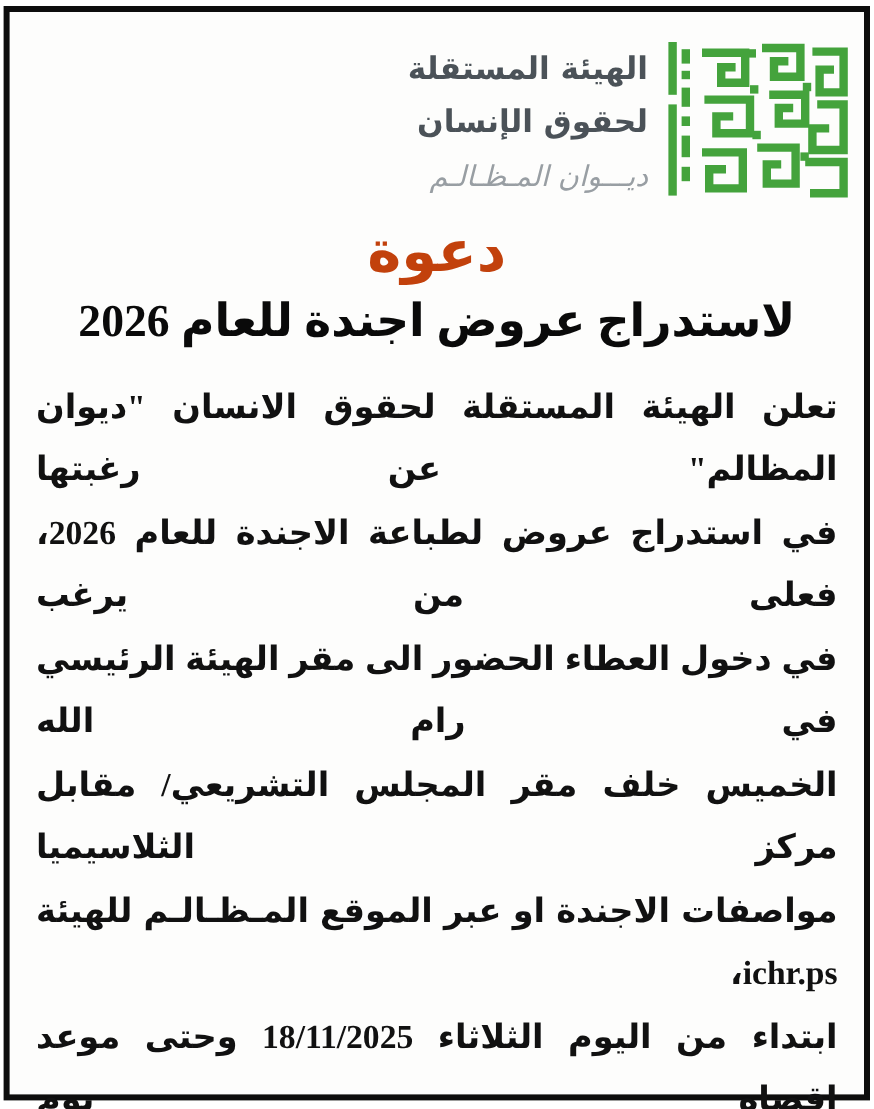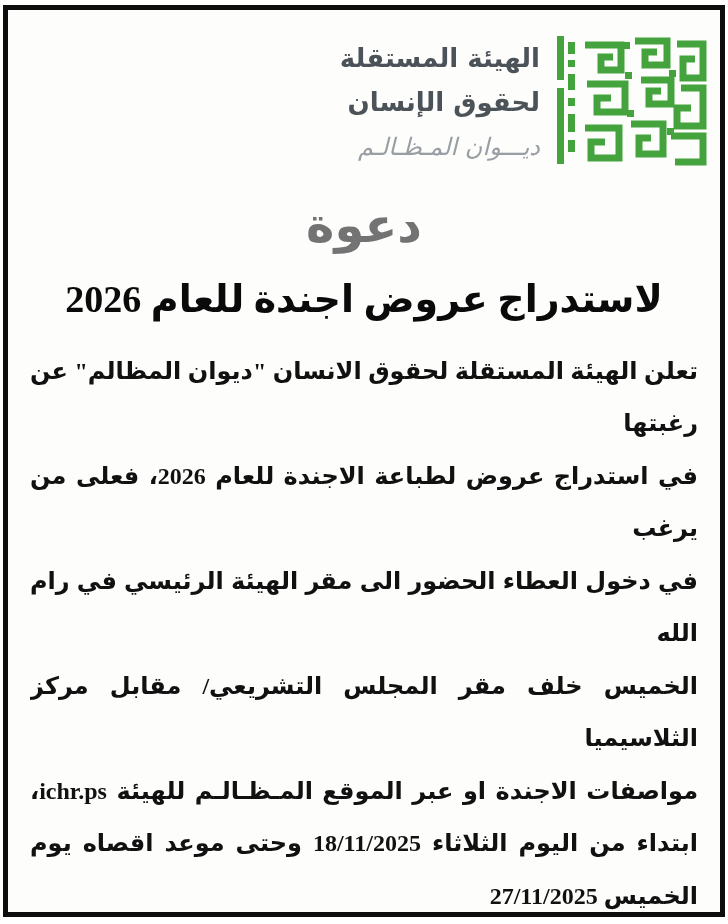--- a/index.html
+++ b/index.html
@@ -47,39 +47,39 @@
     color: #989ea3;
     line-height: 46px;
     font-style: italic;
   }
   
   .title {
     text-align: center;
     font-size: 48px;
     font-weight: bold;
     line-height: 1.15;
-    margin-top: 28px;
-    color: #737373;
+    margin-top: 13px;
+    color: #c2410c;
     font-family: "DejaVu Sans", sans-serif;
   }
   .subtitle {
     text-align: center;
     font-size: 38px;
     font-weight: bold;
     line-height: 1.2;
-    margin-top: 24px;
+    margin-top: 8px;
     color: #0a0a0a;
     font-family: "Liberation Serif", "DejaVu Sans", sans-serif;
   }
   
   .bodytext {
     padding: 22px 22px 0 22px;
   }
   .bline {
-    font-size: 24px;
+    font-size: 28px;
     font-weight: bold;
     line-height: 52.5px;
     color: #111111;
     text-align: justify;
     text-align-last: justify;
     overflow: hidden;
     white-space: normal;
   }
   .bline.end {
     text-align: right;

